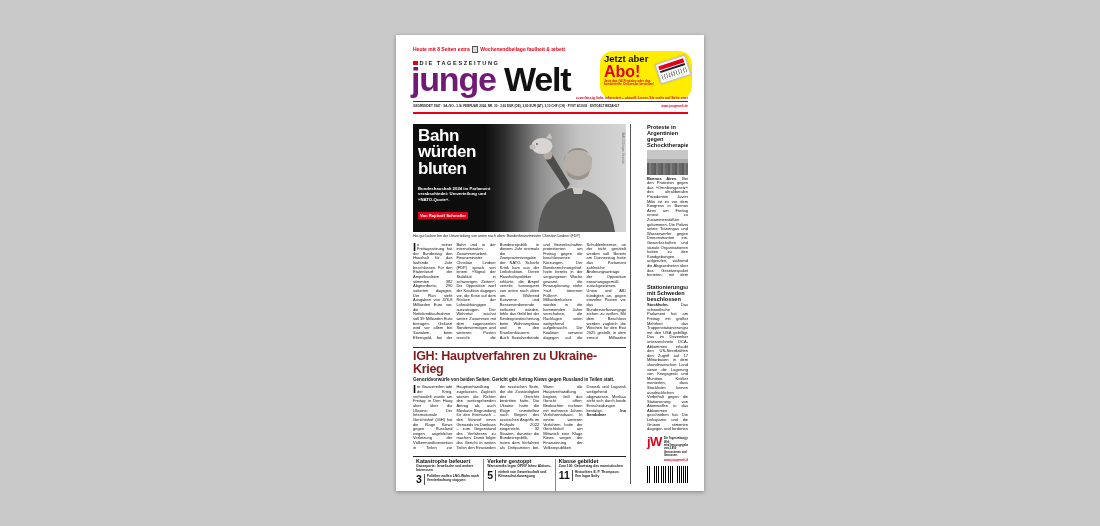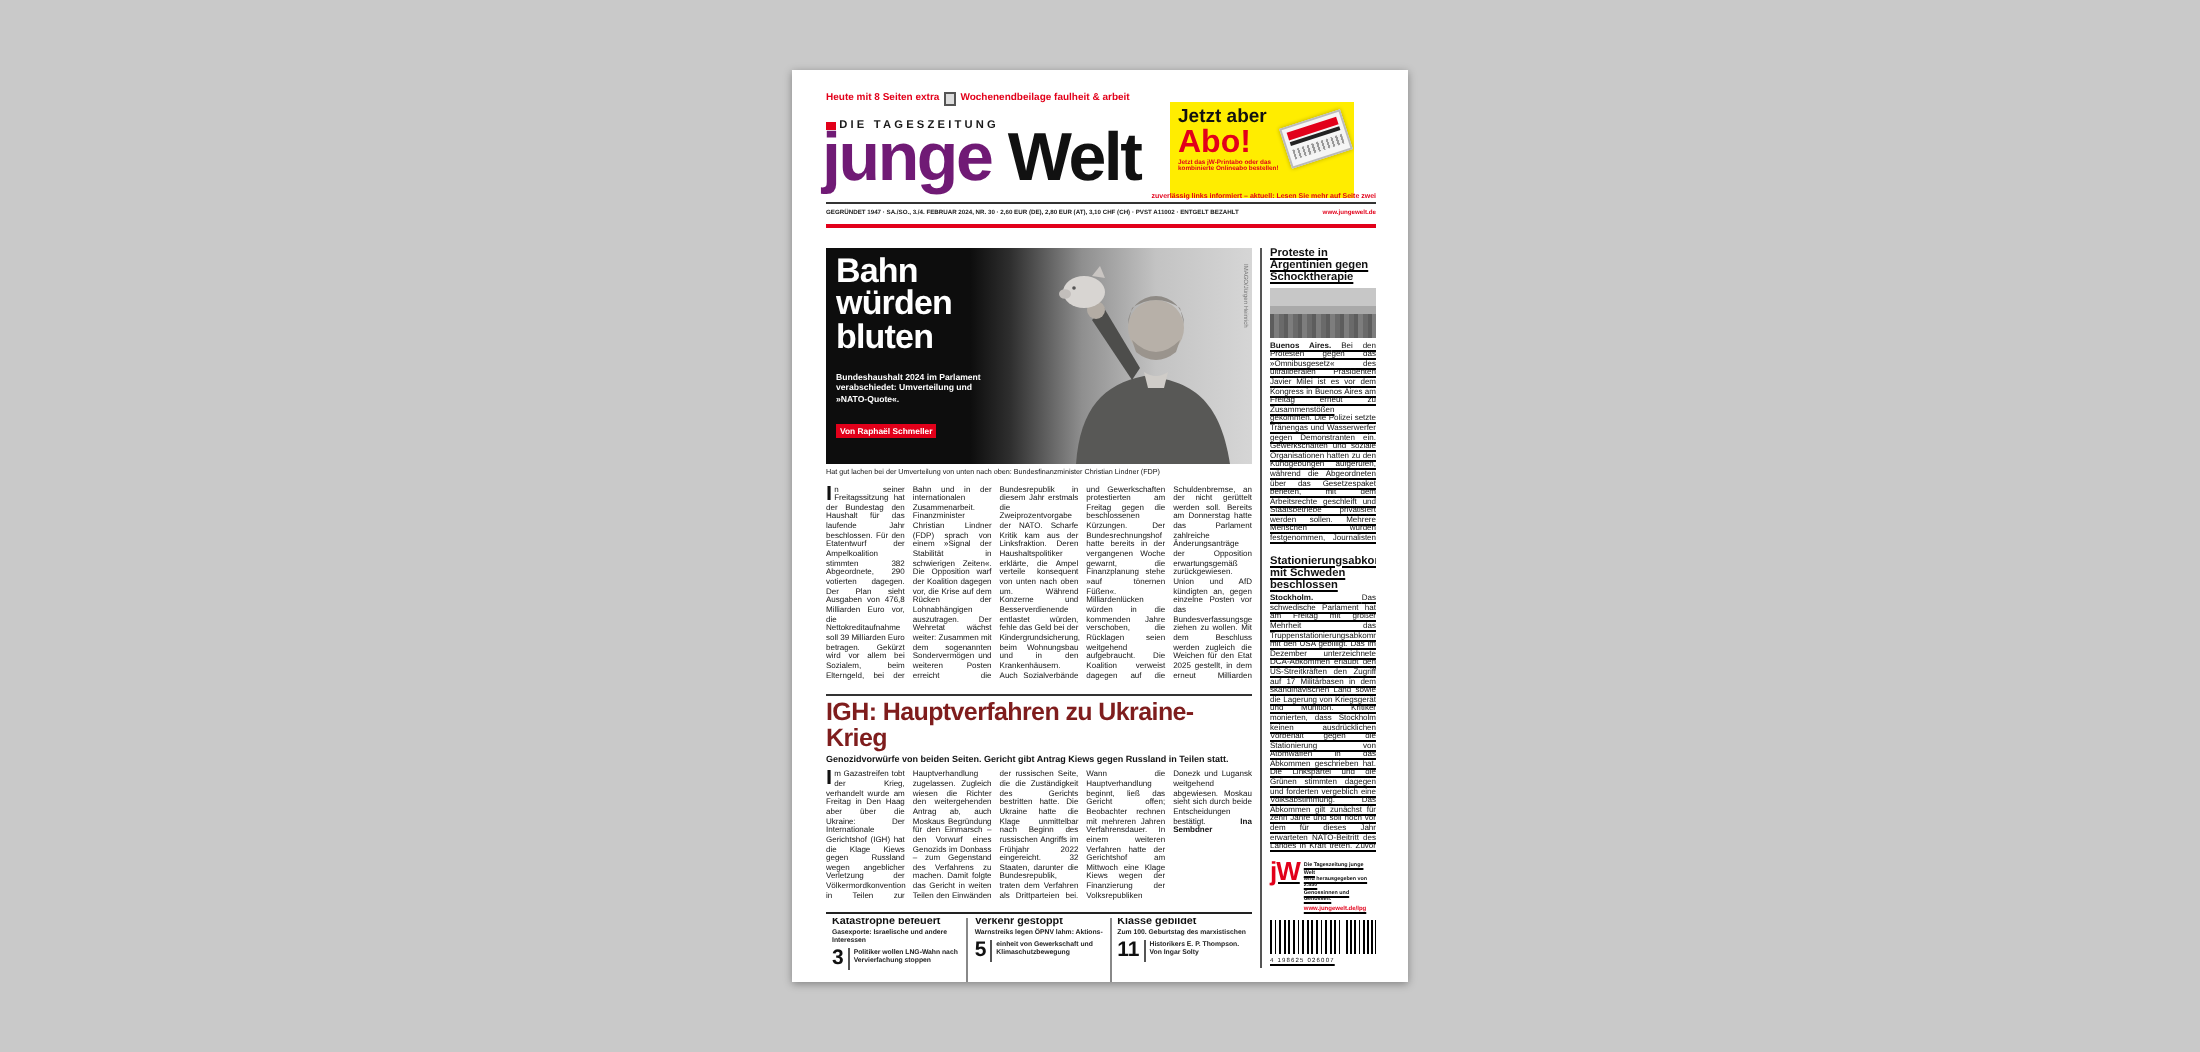--- a/index.html
+++ b/index.html
@@ -12,42 +12,42 @@
   
   .promo{position:absolute;left:17px;top:11px;font-size:5px;font-weight:bold;color:#e2001a;
          display:flex;align-items:center;gap:2px;}
   .suppl-icon{display:inline-block;width:4.5px;height:4.5px;border:0.8px solid #555;background:#ddd;}
   .kicker{position:absolute;left:17px;top:25px;font-size:5.6px;font-weight:bold;letter-spacing:1.6px;
           color:#1a1a1a;display:flex;align-items:center;gap:2px;}
   .kicker-sq{display:inline-block;width:4.6px;height:4.6px;background:#e2001a;}
   .logo{position:absolute;left:15px;top:27px;font-size:34px;font-weight:bold;letter-spacing:-1.2px;
         color:#111;line-height:1;}
   .logo .red{color:#701a75;}
-  .abo{position:absolute;right:27px;top:16px;width:92px;height:48px;background:#ffed00;
-       padding:3px 4px;box-sizing:border-box;overflow:hidden;}
+  .abo{position:absolute;right:12px;top:16px;width:92px;height:48px;background:#ffed00;
+       padding:3px 4px;box-sizing:border-box;overflow:hidden;border-radius:13px;}
   .abo-l1{font-size:9.5px;font-weight:bold;color:#111;line-height:1;}
   .abo-l2{font-size:16px;font-weight:bold;color:#e2001a;line-height:1;}
   .abo-small{font-size:3.2px;font-weight:bold;color:#e2001a;line-height:1.2;width:55px;}
   .abo-thumb{position:absolute;right:3px;top:8px;width:30px;height:19px;background:#f5f5f5;
              border:0.6px solid #bbb;transform:rotate(-18deg);box-shadow:0 0 2px rgba(0,0,0,.3);}
   .abo-thumb .t1{height:4px;margin:1.5px 2px 0;background:#e2001a;}
   .abo-thumb .t2{height:2px;margin:1.5px 2px 0;background:#222;}
   .abo-thumb .t3{height:5px;margin:1.5px 2px 0;
                  background:repeating-linear-gradient(90deg,#999 0 1px,#eee 1px 2.5px);}
   .tagline{position:absolute;right:16px;top:60.5px;font-size:3.5px;font-weight:bold;color:#e2001a;}
   .dateline{position:absolute;left:17px;right:16px;top:66px;border-top:0.5px solid #333;
             padding-top:1.6px;display:flex;justify-content:space-between;
             font-size:3.1px;font-weight:bold;color:#222;}
   .dateline .site{color:#e2001a;}
   .redrule{position:absolute;left:17px;right:16px;top:77px;height:2.4px;background:#e2001a;}
 
   
   .cols{position:absolute;left:17px;top:89px;width:275px;height:360px;display:flex;gap:4px;}
   .main{width:213px;flex:0 0 213px;}
-  .sidebar{flex:1;border-left:0.5px solid #555;padding-left:4px;overflow:hidden;text-decoration:underline;}
+  .sidebar{flex:1;border-left:0.5px solid #555;padding-left:16px;overflow:hidden;}
 
   
   .lead-art{position:relative;width:213px;height:108px;overflow:hidden;
      background:linear-gradient(90deg,#0d0d0d 0px,#0d0d0d 72px,#2e2e2e 92px,#8f8f8f 128px,
                 #c3c3c3 165px,#d6d6d6 213px);}
   .lead-headline{position:absolute;left:5px;top:4px;color:#fff;font-size:17px;line-height:.97;
                  font-weight:bold;letter-spacing:-0.4px;}
   .lead-deck{position:absolute;left:5px;top:62px;width:74px;color:#fff;font-size:4.3px;
              line-height:1.25;font-weight:bold;}
   .lead-byline{position:absolute;left:5px;top:88px;background:#e2001a;color:#fff;

